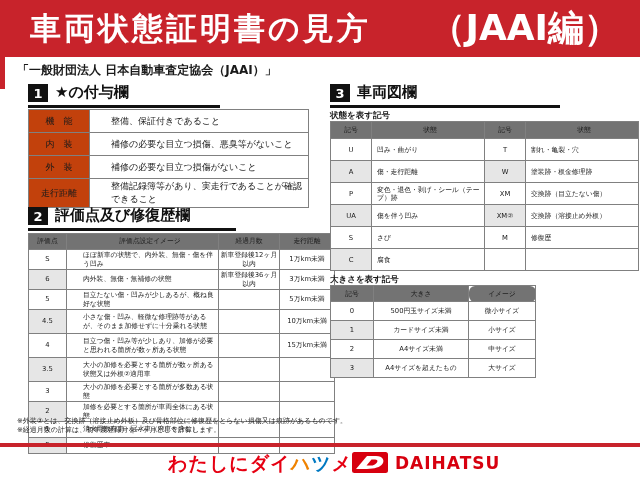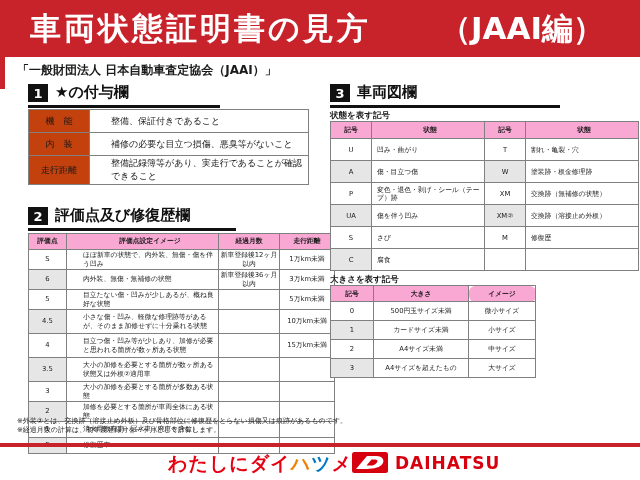--- a/index.html
+++ b/index.html
@@ -2,38 +2,38 @@
 <html><head>
 <meta charset="utf-8">
 <style>
   html,body{margin:0;padding:0;}
   body{width:640px;height:480px;background:#ffffff;font-family:"DejaVu Sans","Liberation Sans",sans-serif;color:#1a1a1a;}
   .page{position:relative;width:640px;height:480px;overflow:hidden;background:#fff;}
 
   
   .banner{position:absolute;left:0;top:0;width:640px;height:57px;background:#c8232b;color:#fff;display:flex;align-items:center;}
   .banner-title{font-size:31px;font-weight:bold;margin-left:30px;letter-spacing:3px;white-space:nowrap;}
-  .banner-edition{font-size:31px;font-weight:bold;margin-left:auto;margin-right:36px;white-space:nowrap;}
+  .banner-edition{font-size:36px;font-weight:bold;margin-left:auto;margin-right:20px;white-space:nowrap;}
   .edge-mark{position:absolute;left:0;top:57px;width:5px;height:32px;background:#c8232b;}
 
   .subtitle{position:absolute;left:17px;top:62px;font-size:12px;font-weight:bold;color:#1a1a1a;white-space:nowrap;}
 
   
   .sec-head{position:absolute;display:flex;align-items:flex-end;border-bottom:3px solid #111;padding-bottom:3px;}
   .sec-num{background:#111;color:#fff;font-weight:bold;font-size:13px;min-width:20px;height:18px;display:flex;align-items:center;justify-content:center;margin-right:7px;}
   .sec-title{font-weight:bold;font-size:15px;color:#111;white-space:nowrap;}
   #sec1-head{left:28px;top:83px;width:192px;}
   #sec2-head{left:28px;top:206px;width:208px;}
   #sec3-head{left:330px;top:83px;width:230px;}
 
   
   table{border-collapse:collapse;position:absolute;table-layout:fixed;background:#fff;}
   td,th{border:1px solid #808080;overflow:hidden;}
   .shade{background:#e6e6e6;}
-  .hdr{background:#f9a8d4;font-weight:bold;text-align:center;}
+  .hdr{background:#737373;font-weight:normal;text-align:center;}
 
   #tbl1{left:28px;top:109px;width:281px;font-size:9px;}
   #tbl1 td{height:20px;}
   #tbl1 .lbl{width:58px;text-align:center;background:#c2410c;}
   #tbl1 .dsc{padding-left:21px;}
 
   #tbl2{left:28px;top:233px;width:281px;font-size:6.8px;line-height:8.5px;}
   #tbl2 th{height:13px;}
   #tbl2 td{height:13px;}
   #tbl2 tr.tall td{height:21px;}
@@ -90,20 +90,24 @@
     <tbody>
         <tr>
       <td class="lbl">機　能</td>
       <td class="dsc">整備、保証付きであること</td>
     </tr>
     <tr>
       <td class="lbl">内　装</td>
       <td class="dsc">補修の必要な目立つ損傷、悪臭等がないこと</td>
     </tr>
     <tr>
+      <td class="lbl">外　装</td>
+      <td class="dsc">補修の必要な目立つ損傷がないこと</td>
+    </tr>
+    <tr>
       <td class="lbl">走行距離</td>
       <td class="dsc">整備記録簿等があり、実走行であることが確認できること</td>
     </tr>
   </tbody>
     </table>
 
   <div class="sec-head" id="sec2-head">
     <span class="sec-num">2</span>
     <span class="sec-title">評価点及び修復歴欄</span>
   </div>
@@ -193,29 +197,29 @@
       <th class="hdr st">状態</th>
     </tr>
     <tr>
       <td class="sym">U</td>
       <td class="st">凹み・曲がり</td>
       <td class="sym">T</td>
       <td class="st">割れ・亀裂・穴</td>
     </tr>
     <tr>
       <td class="sym shade">A</td>
-      <td class="st">傷・目立つ傷</td>
+      <td class="st">傷・走行距離</td>
       <td class="sym shade">W</td>
       <td class="st">塗装跡・板金修理跡</td>
     </tr>
     <tr>
       <td class="sym">P</td>
       <td class="st">変色・退色・剥げ・シール（テープ）跡</td>
       <td class="sym">XM</td>
-      <td class="st">交換跡（無補修の状態）</td>
+      <td class="st">交換跡（目立たない傷）</td>
     </tr>
     <tr>
       <td class="sym shade">UA</td>
       <td class="st">傷を伴う凹み</td>
       <td class="sym shade">XM②</td>
       <td class="st">交換跡（溶接止め外板）</td>
     </tr>
     <tr>
       <td class="sym">S</td>
       <td class="st">さび</td>

